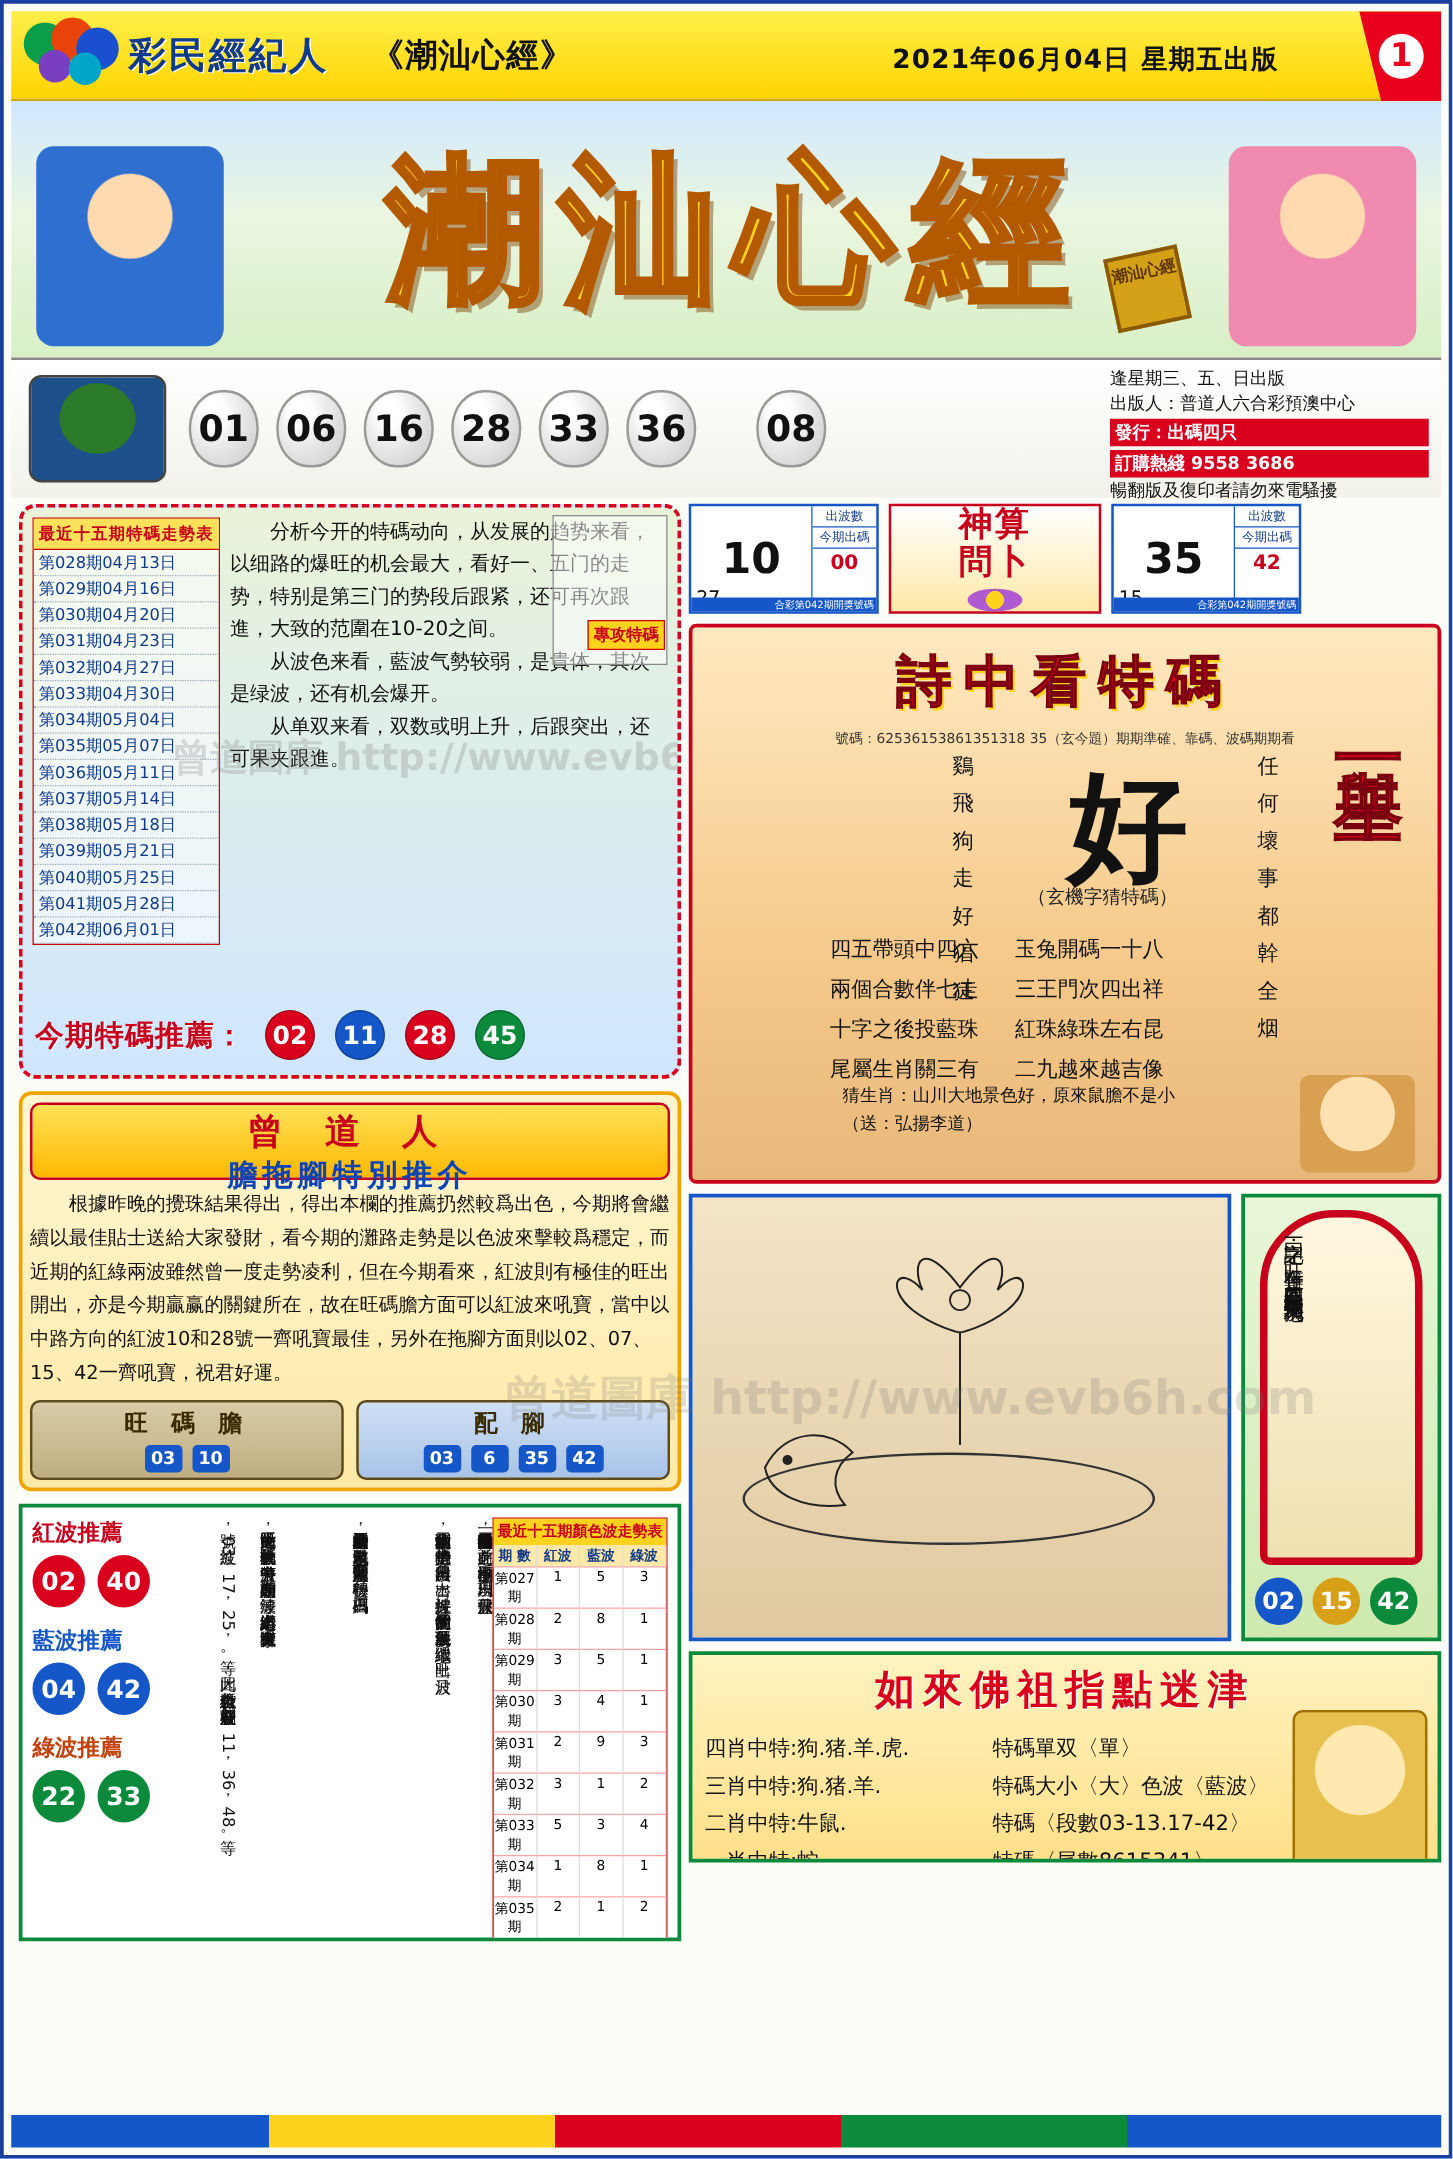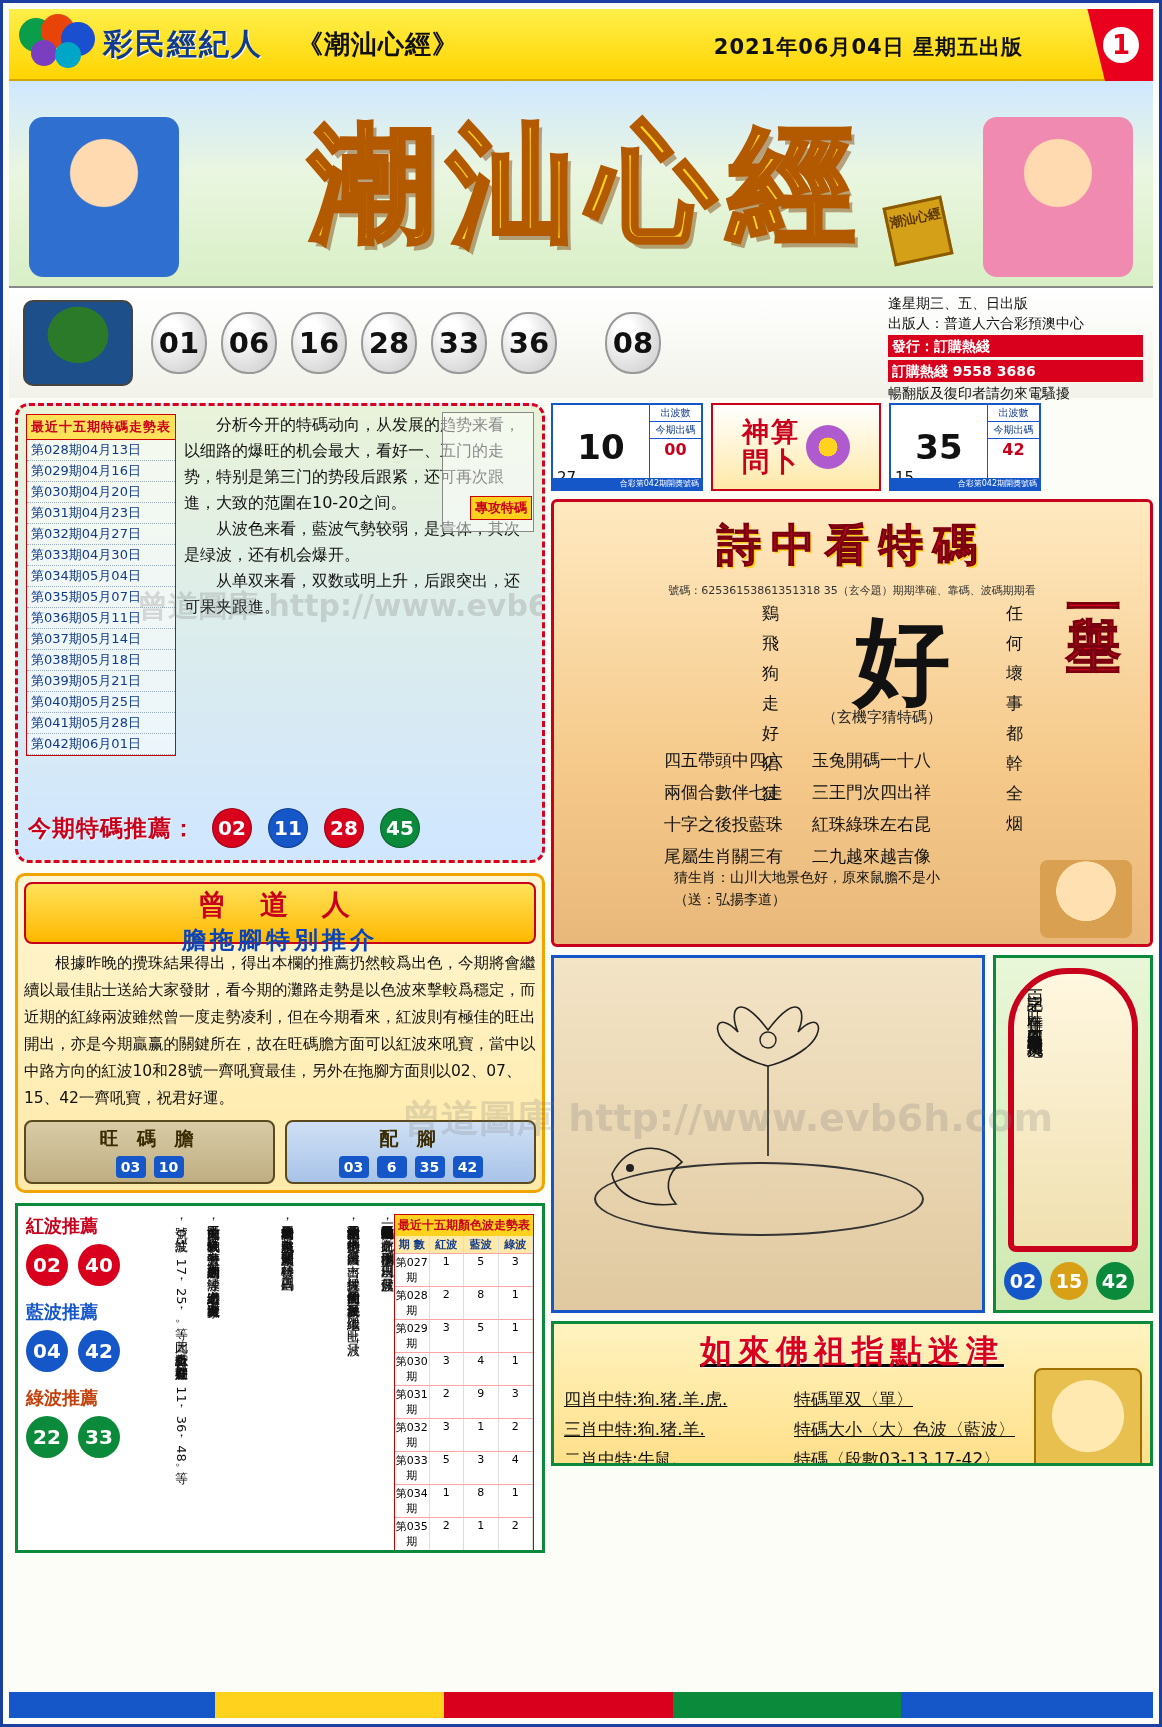--- a/index.html
+++ b/index.html
@@ -227,21 +227,21 @@
   .numcard .small {
     position:absolute; left:4px; bottom:2px; font-size:15px; color:#111;
   }
   .numcard .side .v { font-size:16px; font-weight:bold; color:#c8001c; border-bottom:none;}
   .numcard .foot {
     position:absolute; left:0; bottom:0; width:100%; background:#1556c8; color:#fff;
     font-size:8px; text-align:right; padding:0 2px;
   }
   .shenpu {
     width:170px; border:2px solid #c8001c; background:linear-gradient(180deg,#fff,#ffe9a8);
-    display:flex; align-items:center; justify-content:center; gap:6px;
+    display:flex; align-items:center; justify-content:center; gap:6px;flex-direction:column;
   }
   .shenpu .chars { font-size:27px; font-weight:bold; color:#c8001c; line-height:30px; letter-spacing:2px;}
   .shenpu .flower { width:44px;height:44px;border-radius:50%;
     background:radial-gradient(circle,#ffd21e 0 30%, #b05ad0 31% 100%); }
   
   .poembox {
     margin-top:8px; border:3px solid #c8001c; border-radius:6px; height:448px;
     background:linear-gradient(180deg,#ffe9c0 0%, #f5c98a 60%, #e8b87a 100%);
     position:relative; overflow:hidden;
   }
@@ -295,21 +295,21 @@
   .sidecard .vtxt {
     position:absolute; left:26px; top:24px; writing-mode:vertical-rl;
     font-size:16px; line-height:26px; color:#111; height:230px;
   }
   .sidecard .sbals { position:absolute; left:8px; bottom:10px; display:flex; gap:8px;}
   .sbal { width:38px;height:38px;border-radius:50%;color:#fff;font-size:19px;font-weight:bold;
           display:flex;align-items:center;justify-content:center;}
   
   .buddhabox {
     margin-top:8px; border:3px solid #0a8a3a; background:linear-gradient(180deg,#fff3c0,#ffe08a);
-    height:145px; position:relative; overflow:hidden;text-decoration:underline;
+    height:169px; position:relative; overflow:hidden;
   }
   .bb-title {
     text-align:center; font-size:32px; font-weight:bold; color:#d8001c;
     letter-spacing:6px; margin-top:6px; text-shadow:1px 1px 0 #fff;
   }
   .bb-cols { display:flex; margin-top:10px; padding:0 10px; }
   .bb-col { font-size:17px; line-height:30px; color:#111; }
   .bb-col.left { width:230px; }
   .bb-col.right { width:250px; }
   .bb-img {
@@ -362,21 +362,21 @@
       <div class="ball">06</div>
       <div class="ball">16</div>
       <div class="ball">28</div>
       <div class="ball">33</div>
       <div class="ball">36</div>
       <div class="ball special">08</div>
     </div>
     <div class="pub-info">
       <div class="line">逢星期三、五、日出版</div>
       <div class="line">出版人：普道人六合彩預澳中心</div>
-      <div class="redbox">發行：訂購熱綫</div>
+      <div class="redbox">發行：出碼四只</div>
       <div class="redbox">訂購熱綫  9558 3686</div>
       <div class="line">暢翻版及復印者請勿來電騷擾</div>
     </div>
   </div>
 
   <div class="col-left">
 
     <div class="dashbox">
       <div class="trend-table">
         <div class="trend-head">最近十五期特碼走勢表</div>

